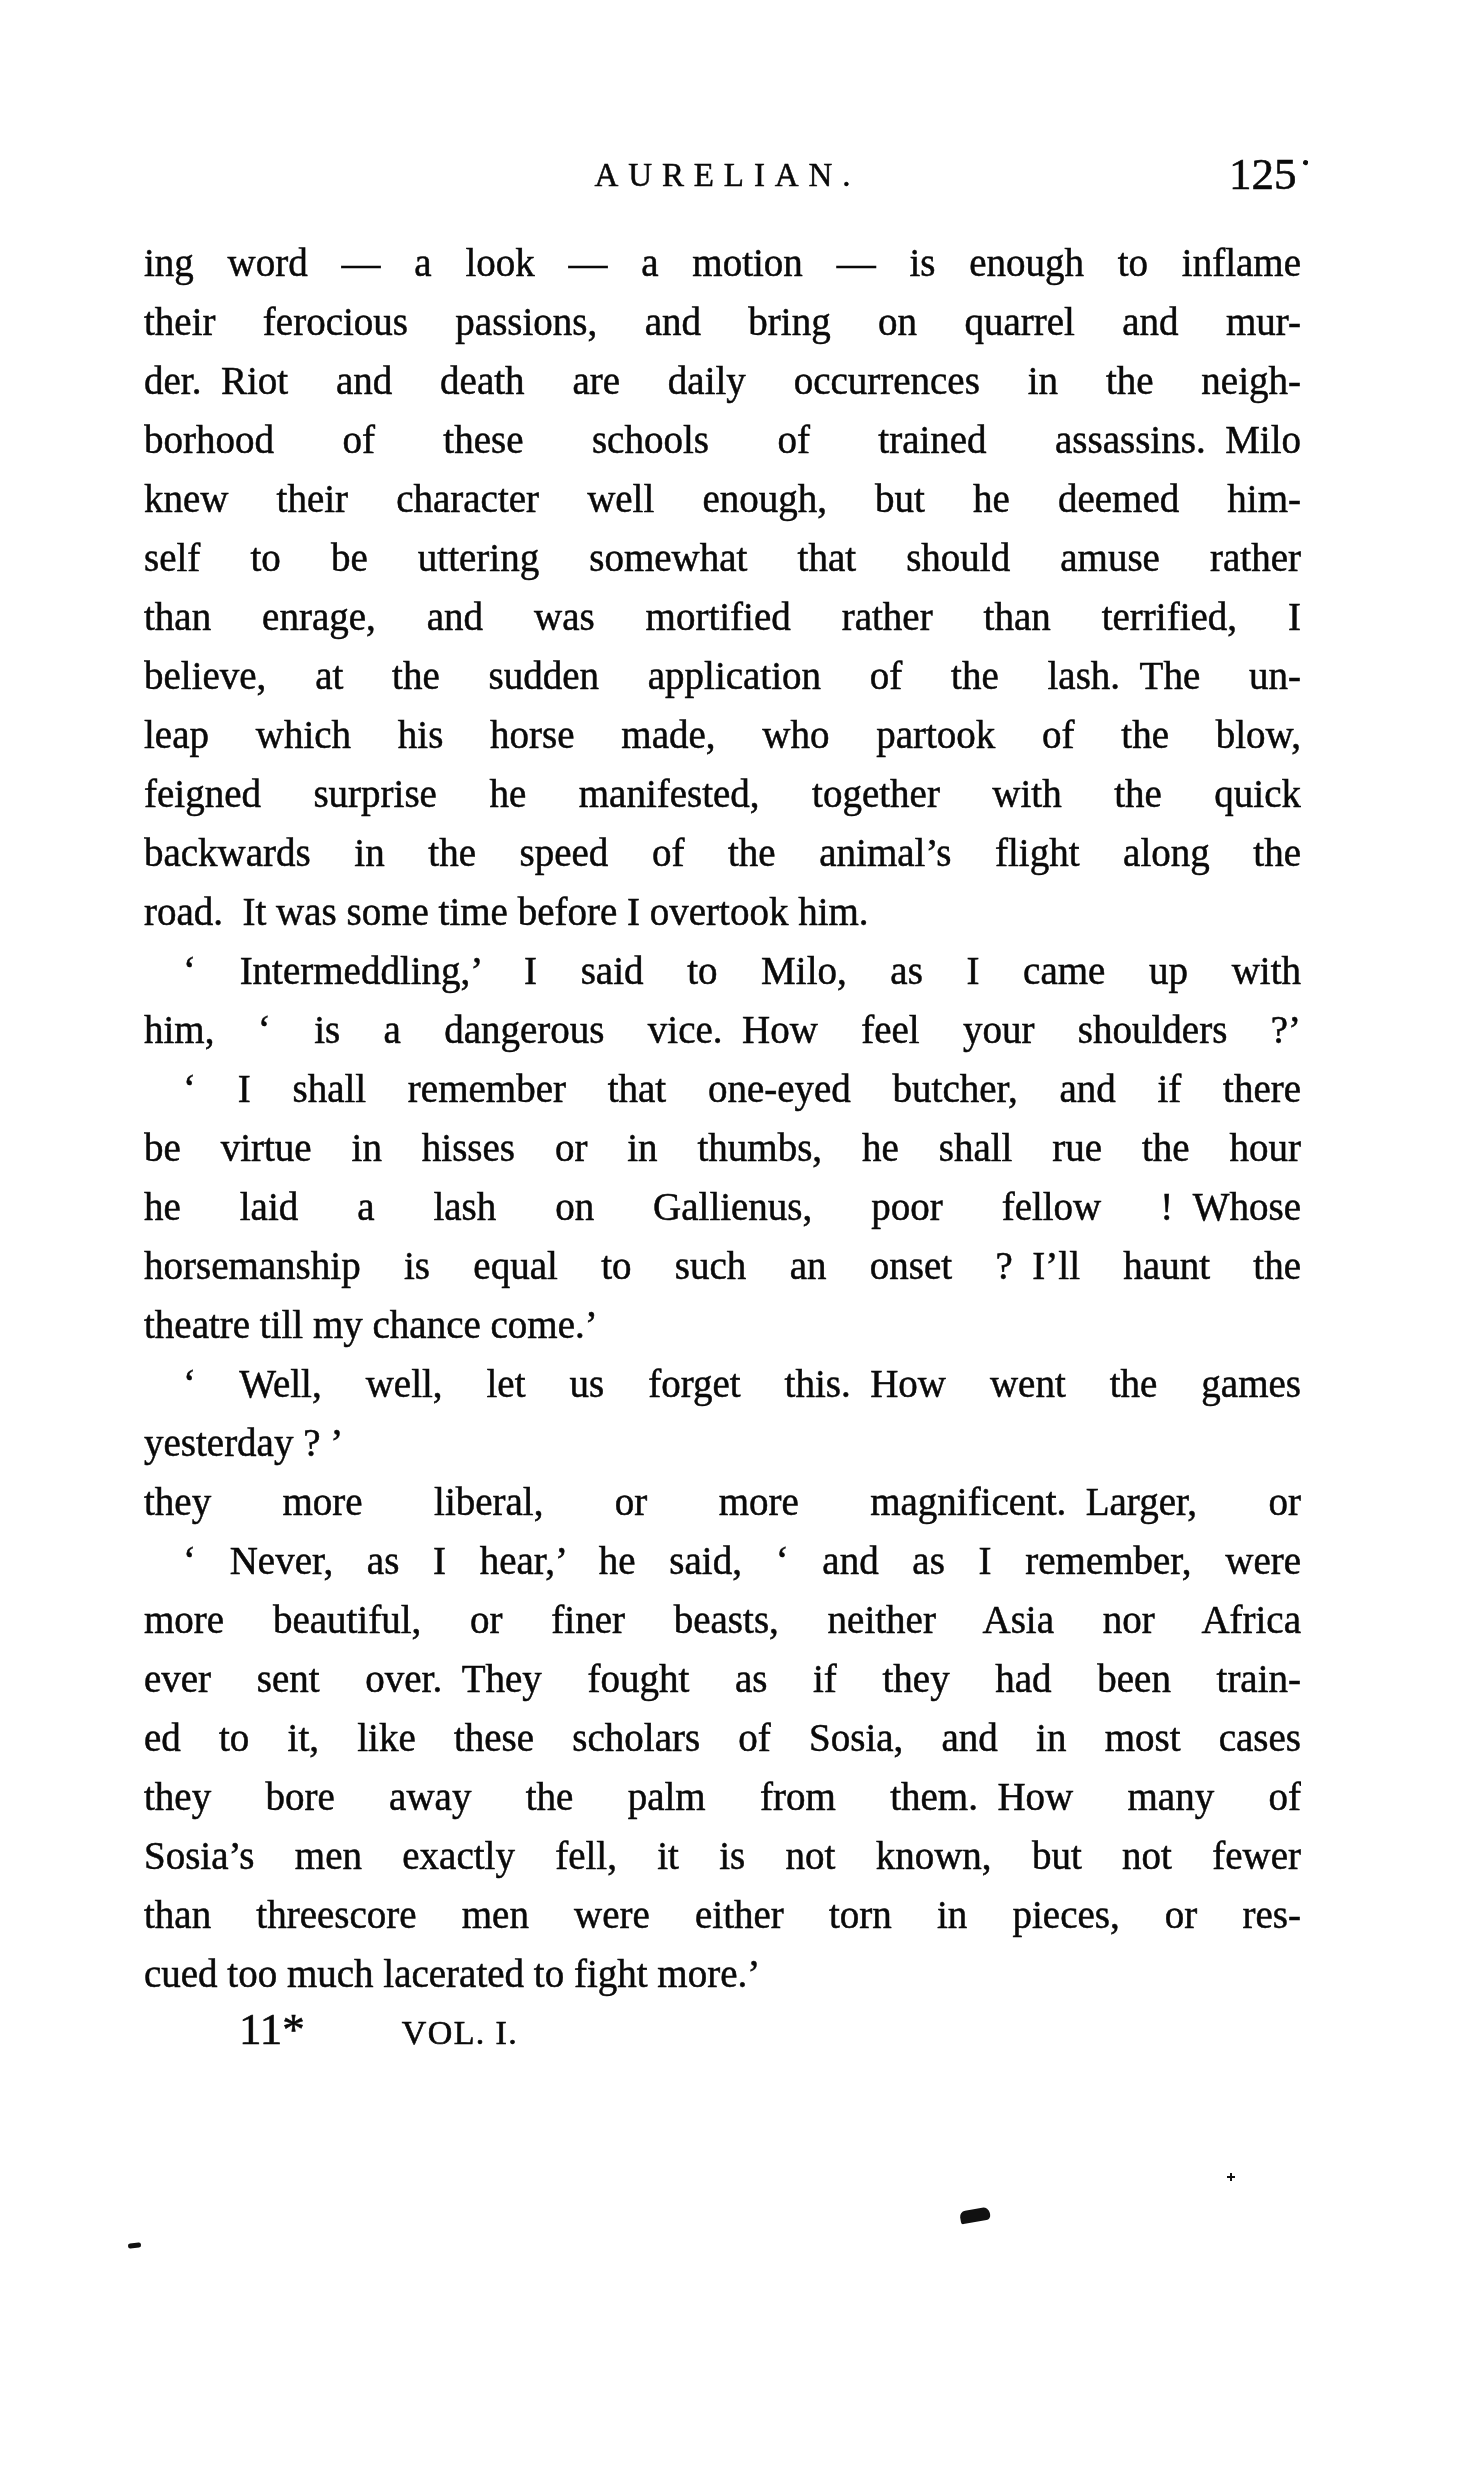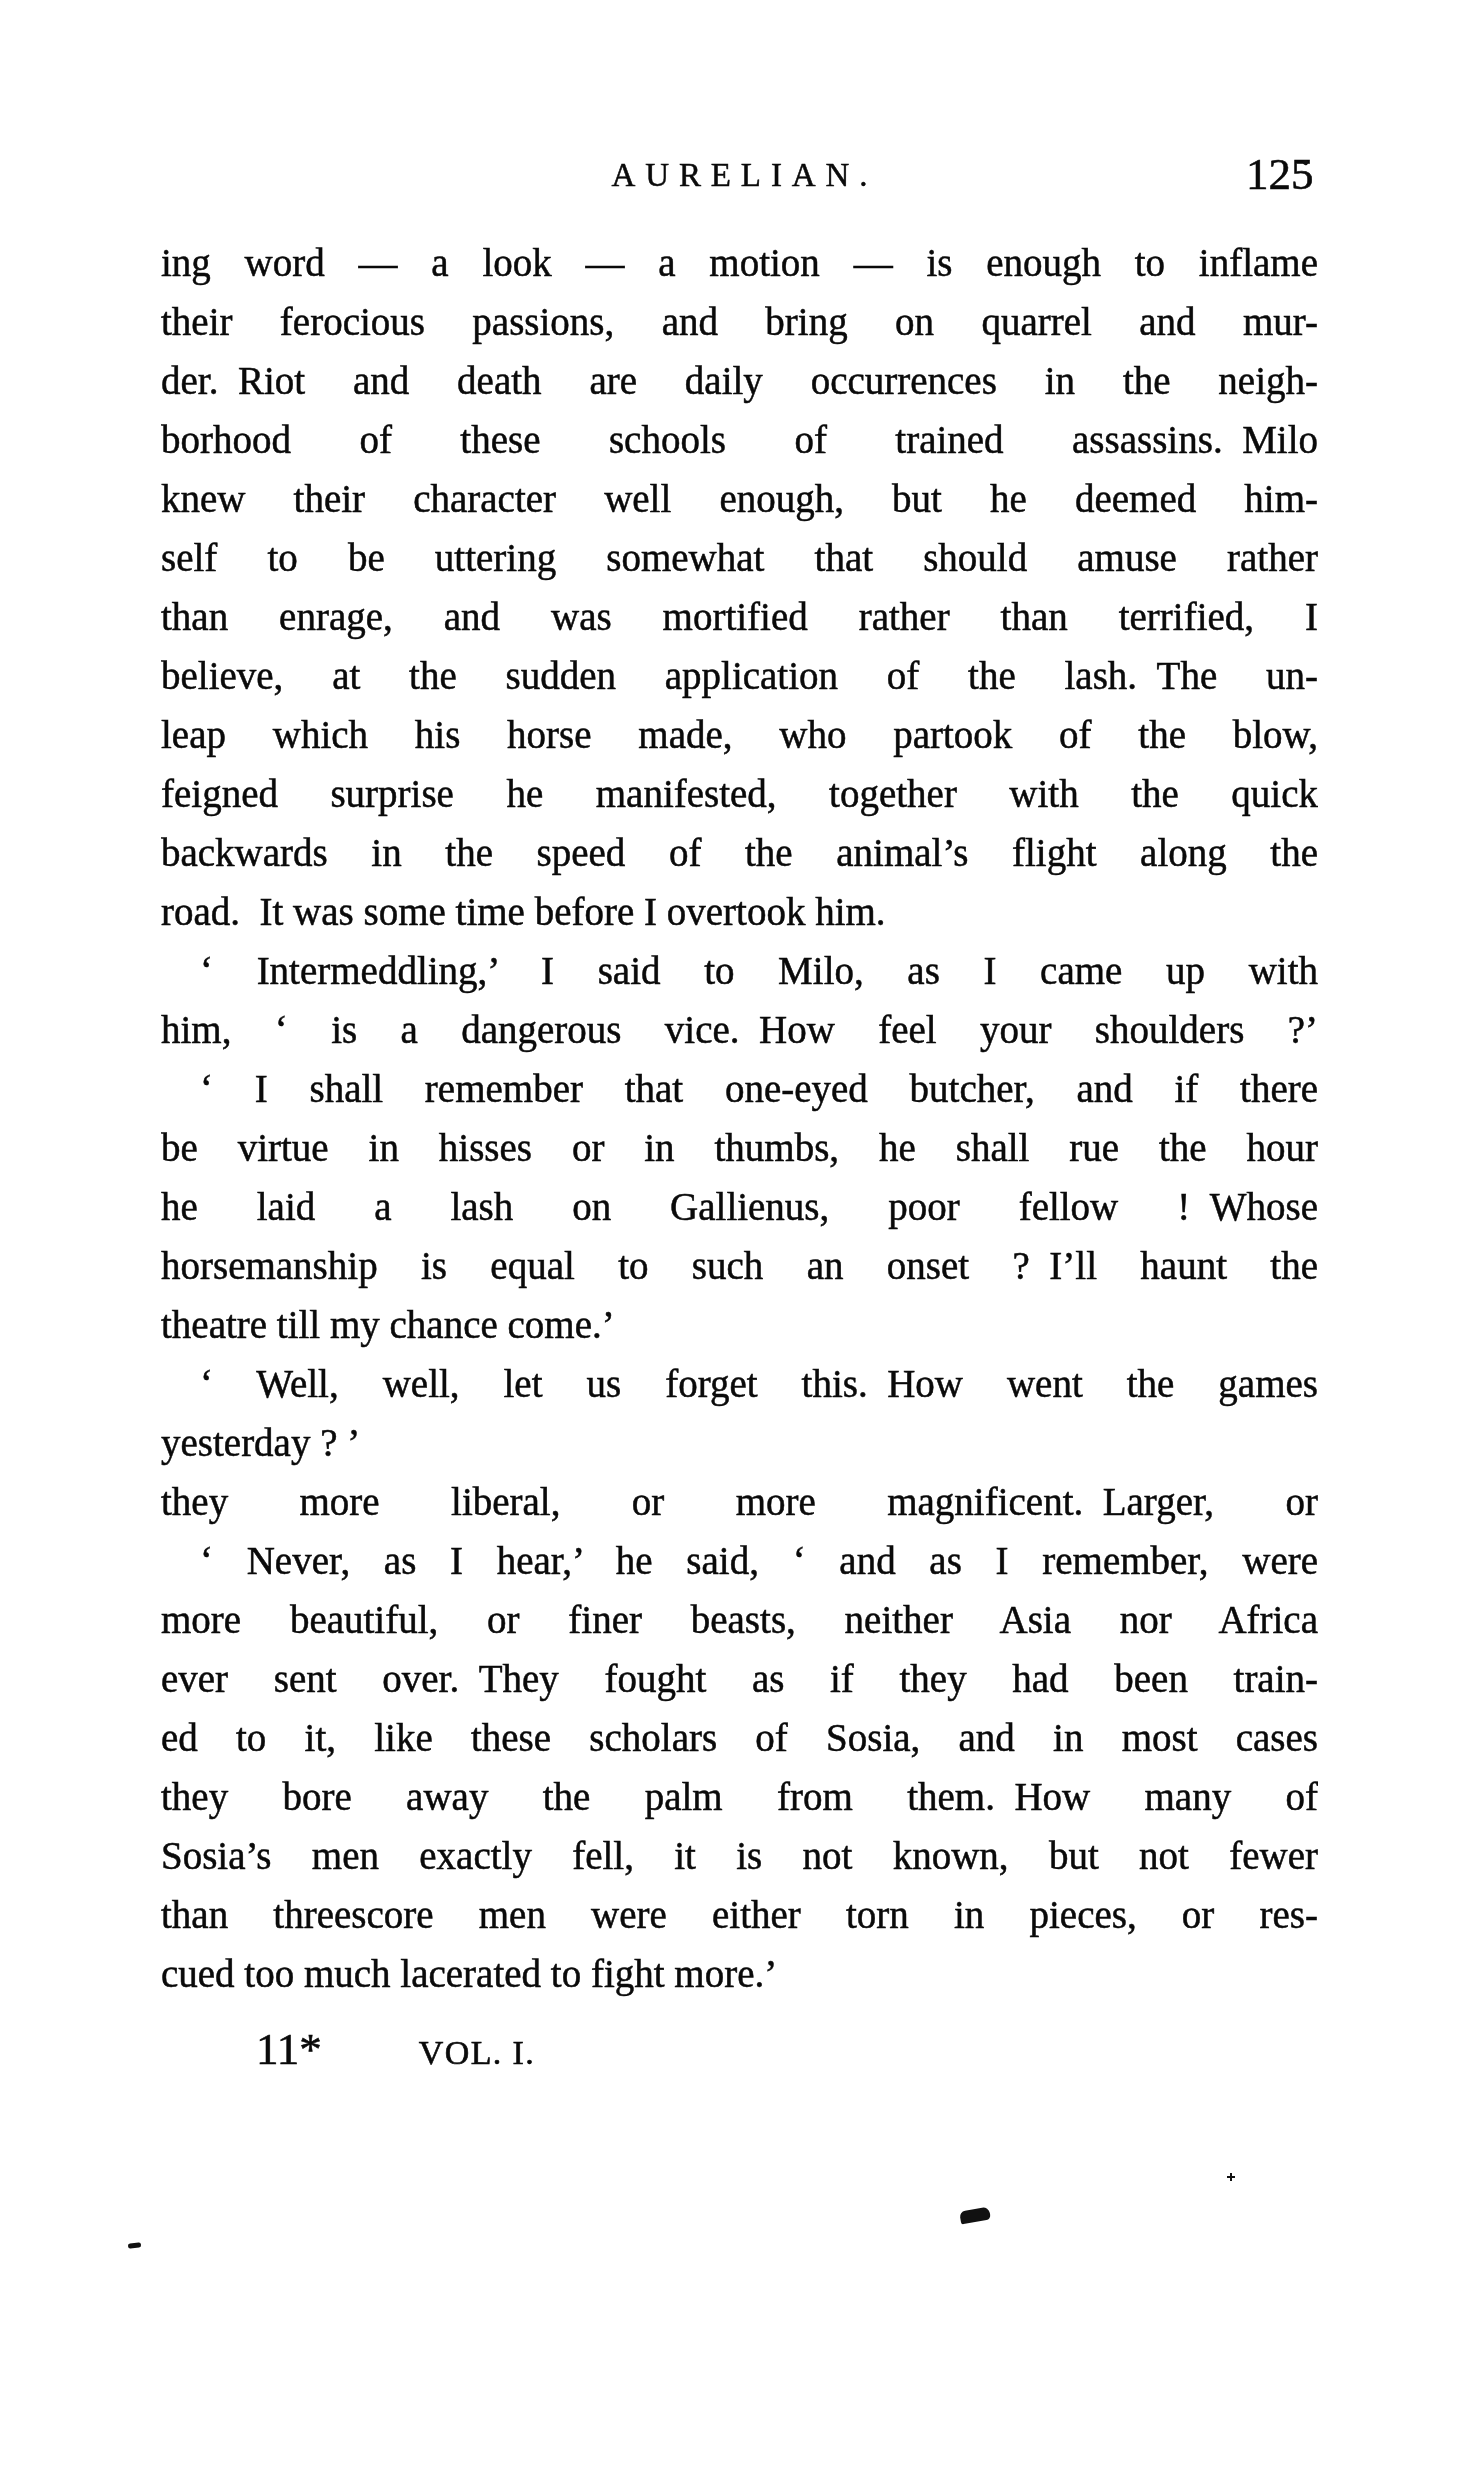--- a/index.html
+++ b/index.html
@@ -6,21 +6,21 @@
   .page{
     position:relative;
     width:1484px;height:2475px;
     background:#ffffff;
     overflow:hidden;
     font-family:"Liberation Serif", serif;
     color:#0a0a0a;
   }
   .textblock{
     position:absolute;
-    left:161px;top:0;width:1157px;height:100%;
+    left:144px;top:0;width:1157px;height:100%;
   }
   .running-title{
     position:absolute;top:157px;left:0;width:100%;
     text-align:center;
     font-size:33px;
     letter-spacing:0.30em;
     text-indent:0.30em;
     -webkit-text-stroke:0.5px #0a0a0a;
     white-space:nowrap;
   }
@@ -40,21 +40,21 @@
     text-align:justify;
     -webkit-text-stroke:0.5px #0a0a0a;
     white-space:normal;
   }
   .line::after{content:"";display:inline-block;width:100%;height:0;}
   .line.last{text-align:left;}
   .line.last::after{display:none;}
   .line.indent{text-indent:39px;}
   .footer-row{
     display:flex;align-items:baseline;
-    margin-top:20px;
+    margin-top:0;
     -webkit-text-stroke:0.6px #0a0a0a;
   }
   .footer-sig{font-size:45px;margin-left:95px;}
   .footer-vol{font-size:34px;margin-left:97px;letter-spacing:0.04em;}
   
   .speck{position:absolute;background:#111;}
   .speck-dot-125{left:1303px;top:160px;width:4.5px;height:5.2px;border-radius:2.2px;transform:rotate(20deg);}
   .speck-plus{
     left:1227px;top:2173px;width:8.2px;height:8.2px;background:transparent;
     background-image:linear-gradient(#111,#111),linear-gradient(#111,#111);

